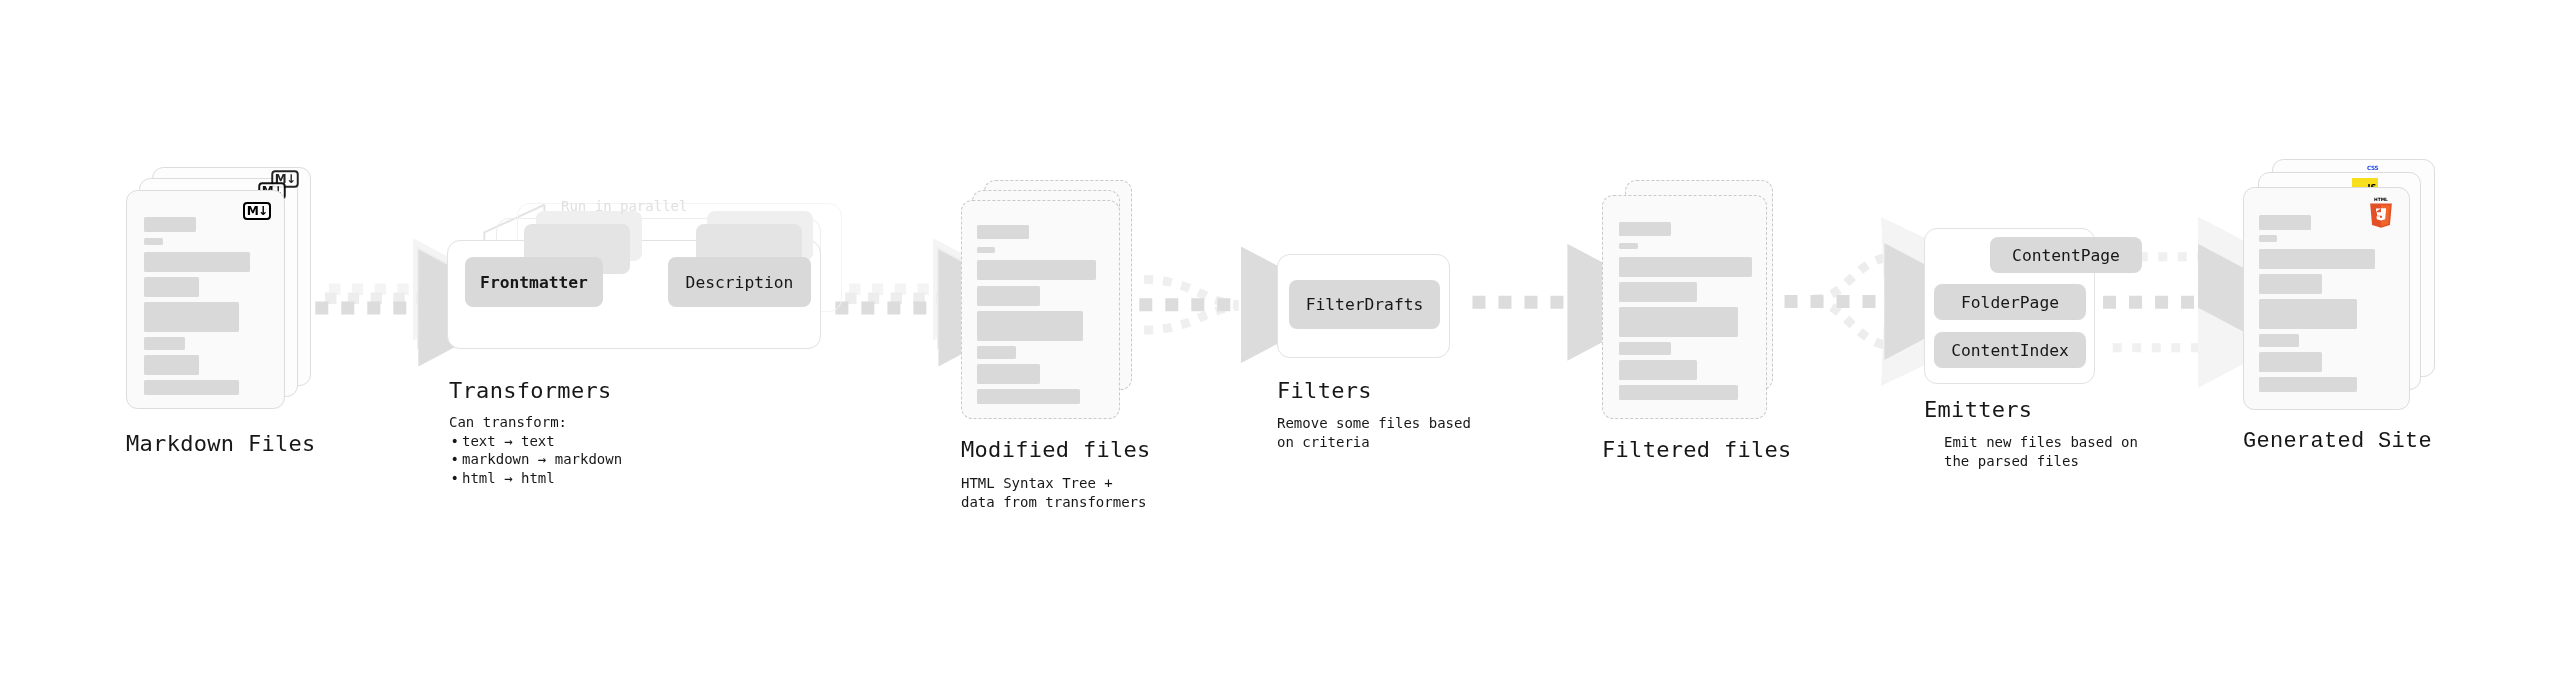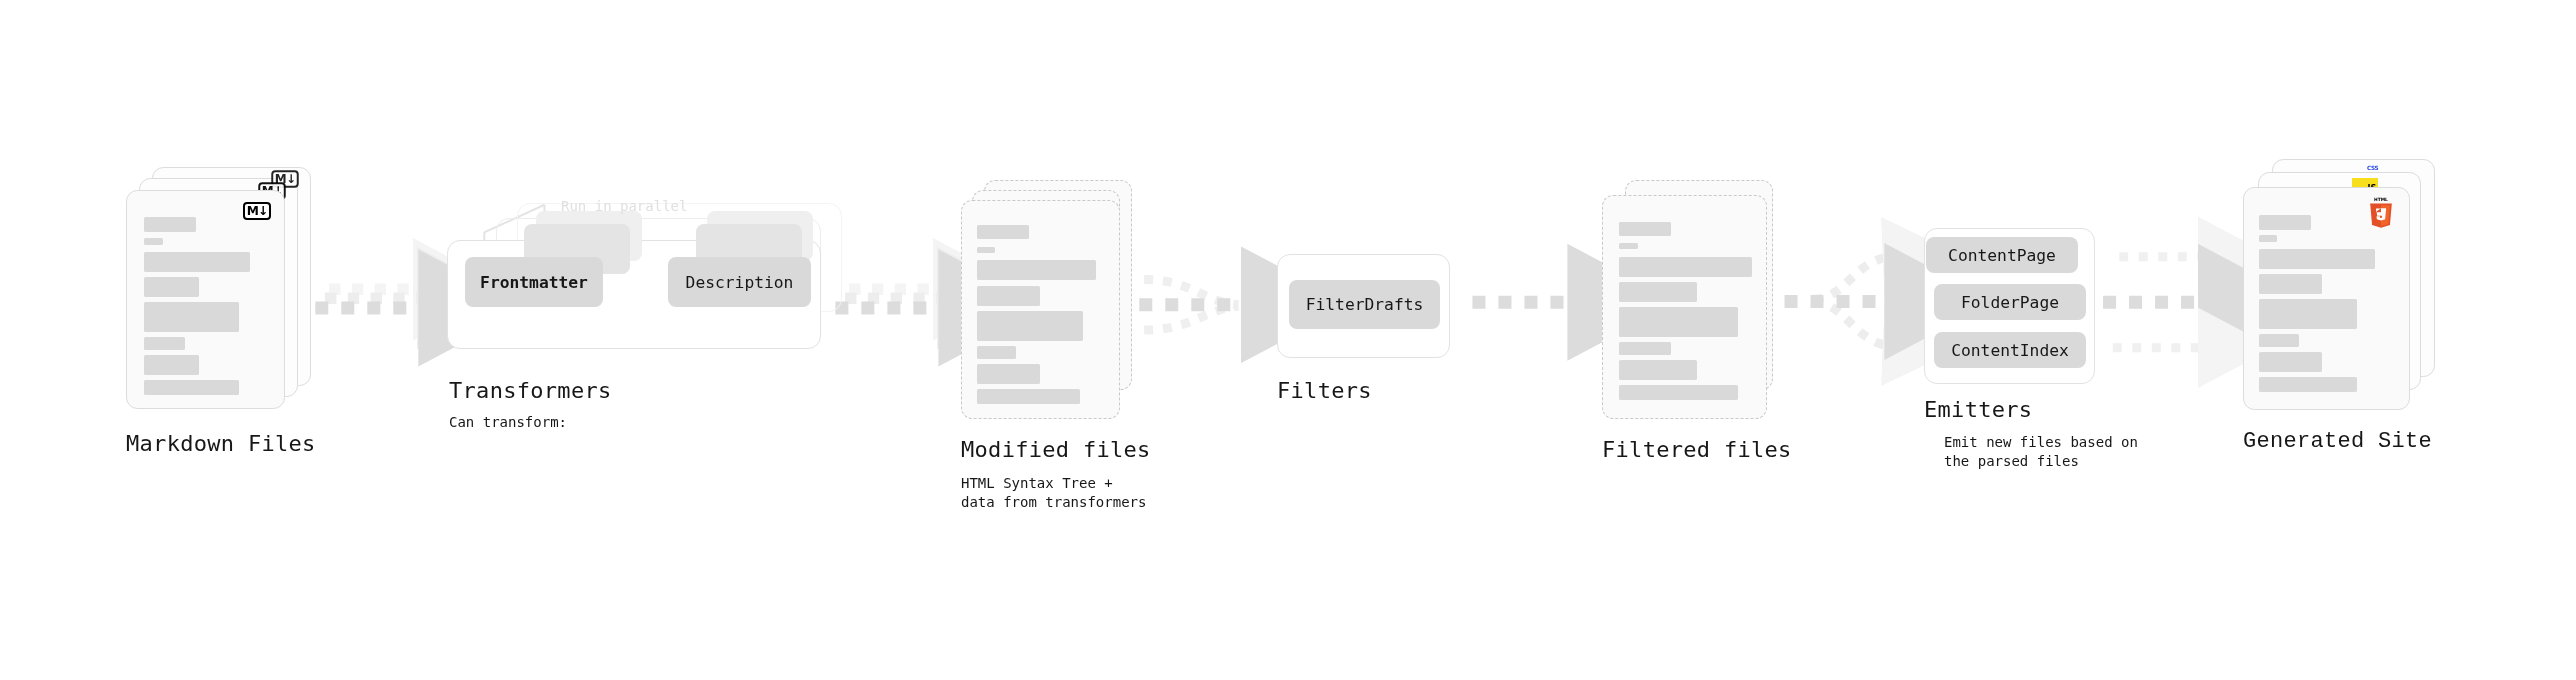--- a/index.html
+++ b/index.html
@@ -209,20 +209,25 @@
     <div class="chip l2" style="left:249px;top:21px;width:106px;height:50px;"></div>
     <div class="chip" style="left:221px;top:54px;width:143px;height:50px;">Description</div>
   </div>
 
   <div class="parallel-label" style="left:561px;top:198px;">Run in parallel</div>
 
   <div class="title" style="left:449px;top:378px;">Transformers</div>
 
   <div class="bullets" style="left:449px;top:413px;">
     <div class="hdr">Can transform:</div>
+    <ul>
+      <li>text → text</li>
+      <li>markdown → markdown</li>
+      <li>html → html</li>
+    </ul>
   </div>
 
   <div class="stack" style="left:961px;top:180px;width:187px;height:244px;">
     <div class="card dashed" style="left:23px;top:0px;width:148px;height:210px;"></div>
     <div class="card dashed" style="left:11.4px;top:9.8px;width:148px;height:210px;"></div>
     <div class="card dashed" style="left:0px;top:19.5px;width:159px;height:219px;">
       <div class="card-body">
         <div class="bar" style="left:14.6px;top:24.4px;width:52px;height:14.6px;"></div>
         <div class="bar" style="left:14.6px;top:46px;width:18.7px;height:6.5px;"></div>
         <div class="bar" style="left:14.6px;top:59px;width:119px;height:20.3px;"></div>
@@ -236,41 +241,43 @@
   </div>
 
   <div class="title" style="left:961px;top:437px;">Modified files</div>
   <div class="desc" style="left:961px;top:474px;">HTML Syntax Tree +
 data from transformers</div>
 
   <div class="groupbox" style="left:1277px;top:254px;width:173px;height:104px;"></div>
   <div class="chip" style="left:1289px;top:280px;width:151px;height:49px;">FilterDrafts</div>
 
   <div class="title" style="left:1277px;top:378px;">Filters</div>
+  <div class="desc" style="left:1277px;top:414px;">Remove some files based
+on criteria</div>
 
   <div class="stack" style="left:1602px;top:180px;width:187px;height:244px;">
     <div class="card dashed" style="left:23px;top:0px;width:148px;height:210px;"></div>
     <div class="card dashed" style="left:0px;top:14.6px;width:165px;height:224px;">
       <div class="card-body">
         <div class="bar" style="left:16.3px;top:26px;width:52px;height:14.6px;"></div>
         <div class="bar" style="left:16.3px;top:47px;width:18.7px;height:6.5px;"></div>
         <div class="bar" style="left:16.3px;top:61px;width:133px;height:20.3px;"></div>
         <div class="bar" style="left:16.3px;top:86px;width:78px;height:20.3px;"></div>
         <div class="bar" style="left:16.3px;top:111px;width:119px;height:30px;"></div>
         <div class="bar" style="left:16.3px;top:146px;width:52px;height:13px;"></div>
         <div class="bar" style="left:16.3px;top:164px;width:78px;height:20.3px;"></div>
         <div class="bar" style="left:16.3px;top:189px;width:119px;height:15.4px;"></div>
       </div>
     </div>
   </div>
 
   <div class="title" style="left:1602px;top:437px;">Filtered files</div>
 
   <div class="groupbox" style="left:1924px;top:228px;width:171px;height:156px;"></div>
-  <div class="chip" style="left:1926px;top:237px;width:152px;height:36px;">ContentPage</div>
+  <div class="chip" style="left:1990px;top:237px;width:152px;height:36px;">ContentPage</div>
   <div class="chip" style="left:1934px;top:284px;width:152px;height:36px;">FolderPage</div>
   <div class="chip" style="left:1934px;top:332px;width:152px;height:36px;">ContentIndex</div>
 
   <div class="title" style="left:1924px;top:397px;">Emitters</div>
   <div class="desc" style="left:1924px;top:433px;margin-left:20px;">Emit new files based on
 the parsed files</div>
 
   <div class="stack" style="left:2243px;top:159px;width:203px;height:260px;">
 
     <div class="card ghost" style="left:29px;top:0px;width:163px;height:218px;"></div>

